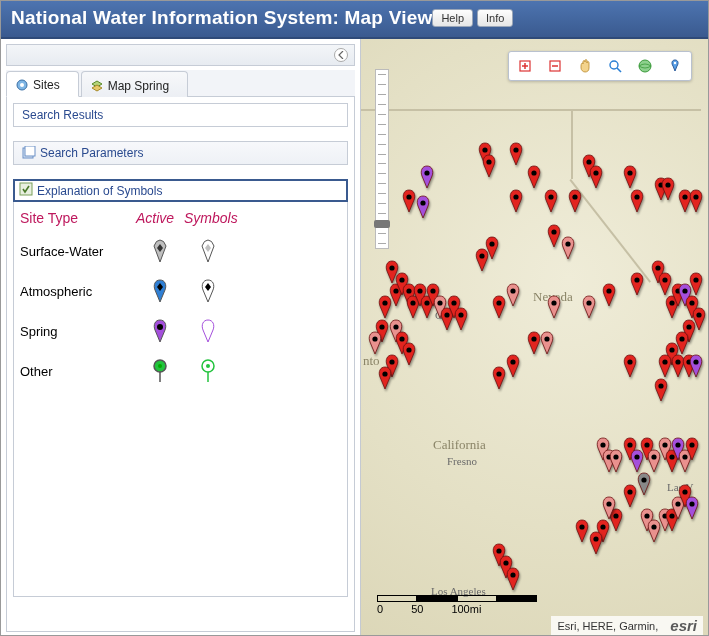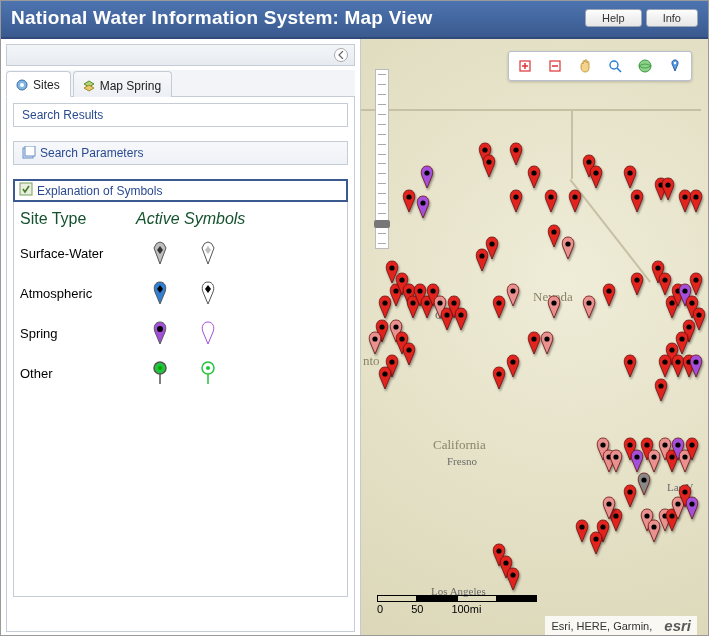--- a/index.html
+++ b/index.html
@@ -12,37 +12,35 @@
     overflow: hidden;
     border: 1px solid #999;
   }
 
   
   .header {
     background: linear-gradient(#4d74b0, #3a5a8f);
     border-bottom: 2px solid #2f4a78;
     display: flex;
     align-items: center;
-    justify-content: space-between;
     padding: 4px 10px 6px 10px;
     height: 38px;
-    gap: 48px;
   }
   .header-title {
     color: #fff;
     font-weight: bold;
     font-size: 19px;
     letter-spacing: 0.2px;
   }
   .header-buttons { display: flex; gap: 4px; }
   .hdr-btn {
     background: linear-gradient(#fdfdfd, #e6e6e6);
     border: 1px solid #9aa6b8;
     border-radius: 3px;
-    padding: 2px 16px;
+    padding: 2px 8px;
     font-size: 11px;
     color: #333;
     cursor: pointer;
   }
 
   .main { display: flex; height: 598px; }
 
   
   .left-panel {
     width: 360px;
@@ -75,21 +73,21 @@
   .tab-row {
     display: flex;
     border-bottom: 1px solid #c6ccd6;
     gap: 0;
     background: #f2f4f8;
   }
   .tab {
     display: flex;
     align-items: center;
     gap: 4px;
-    padding: 6px 10px 4px 8px;
+    padding: 6px 18px 4px 8px;
     border: 1px solid #c6ccd6;
     border-bottom: none;
     background: linear-gradient(#f7f8fa,#eceff4);
     border-radius: 4px 4px 0 0;
     margin-right: 2px;
     cursor: pointer;
     font-size: 12px;
     color: #222;
     position: relative;
     top: 1px;
@@ -137,21 +135,21 @@
     font-size:12px;
   }
 
   .legend-body {
     padding: 8px 6px;
     background:#fff;
     border: 1px solid #c6ccd6;
     border-top:none;
     height: 395px;
   }
-  .legend-head { display:flex; font-size:16px; color:#14532d; margin-bottom:6px;}
+  .legend-head { display:flex; font-size:14px; color:#be185d; margin-bottom:6px;}
   .legend-head .lh-type { width:116px; }
   .legend-head .lh-col { width:48px;font-style:italic; }
   .legend-row { display:flex; align-items:center; margin-bottom:14px; font-size:13px; color:#000;margin-top:12px;}
   .legend-row .lr-label { width:116px; }
   .legend-row .lr-cell { width:48px; display:flex; justify-content:center; }
 
   
   .map-panel {
     flex: 1;
     position: relative;
@@ -222,21 +220,21 @@
     left: 16px; bottom: 22px;
     font-size: 11px; color:#000;
   }
   .scale-top { display:flex; }
   .scale-seg { height:7px; border:1px solid #000; width:40px; }
   .scale-seg.b { background:#000; }
   .scale-lbls { display:flex; gap:28px; margin-top:1px;}
 
   .attrib {
     position:absolute;
-    right: 11px; bottom: 2px;
+    right: 5px; bottom: 2px;
     background: rgba(255,255,255,0.8);
     font-size: 11px;
     color: #333;
     padding: 1px 6px;
     display:flex; align-items:center; gap:12px;
   }
   .esri-logo { font-weight:bold; font-style:italic; color:#5a5a5a; font-size:15px; }
 </style>
 </head>
 <body>

